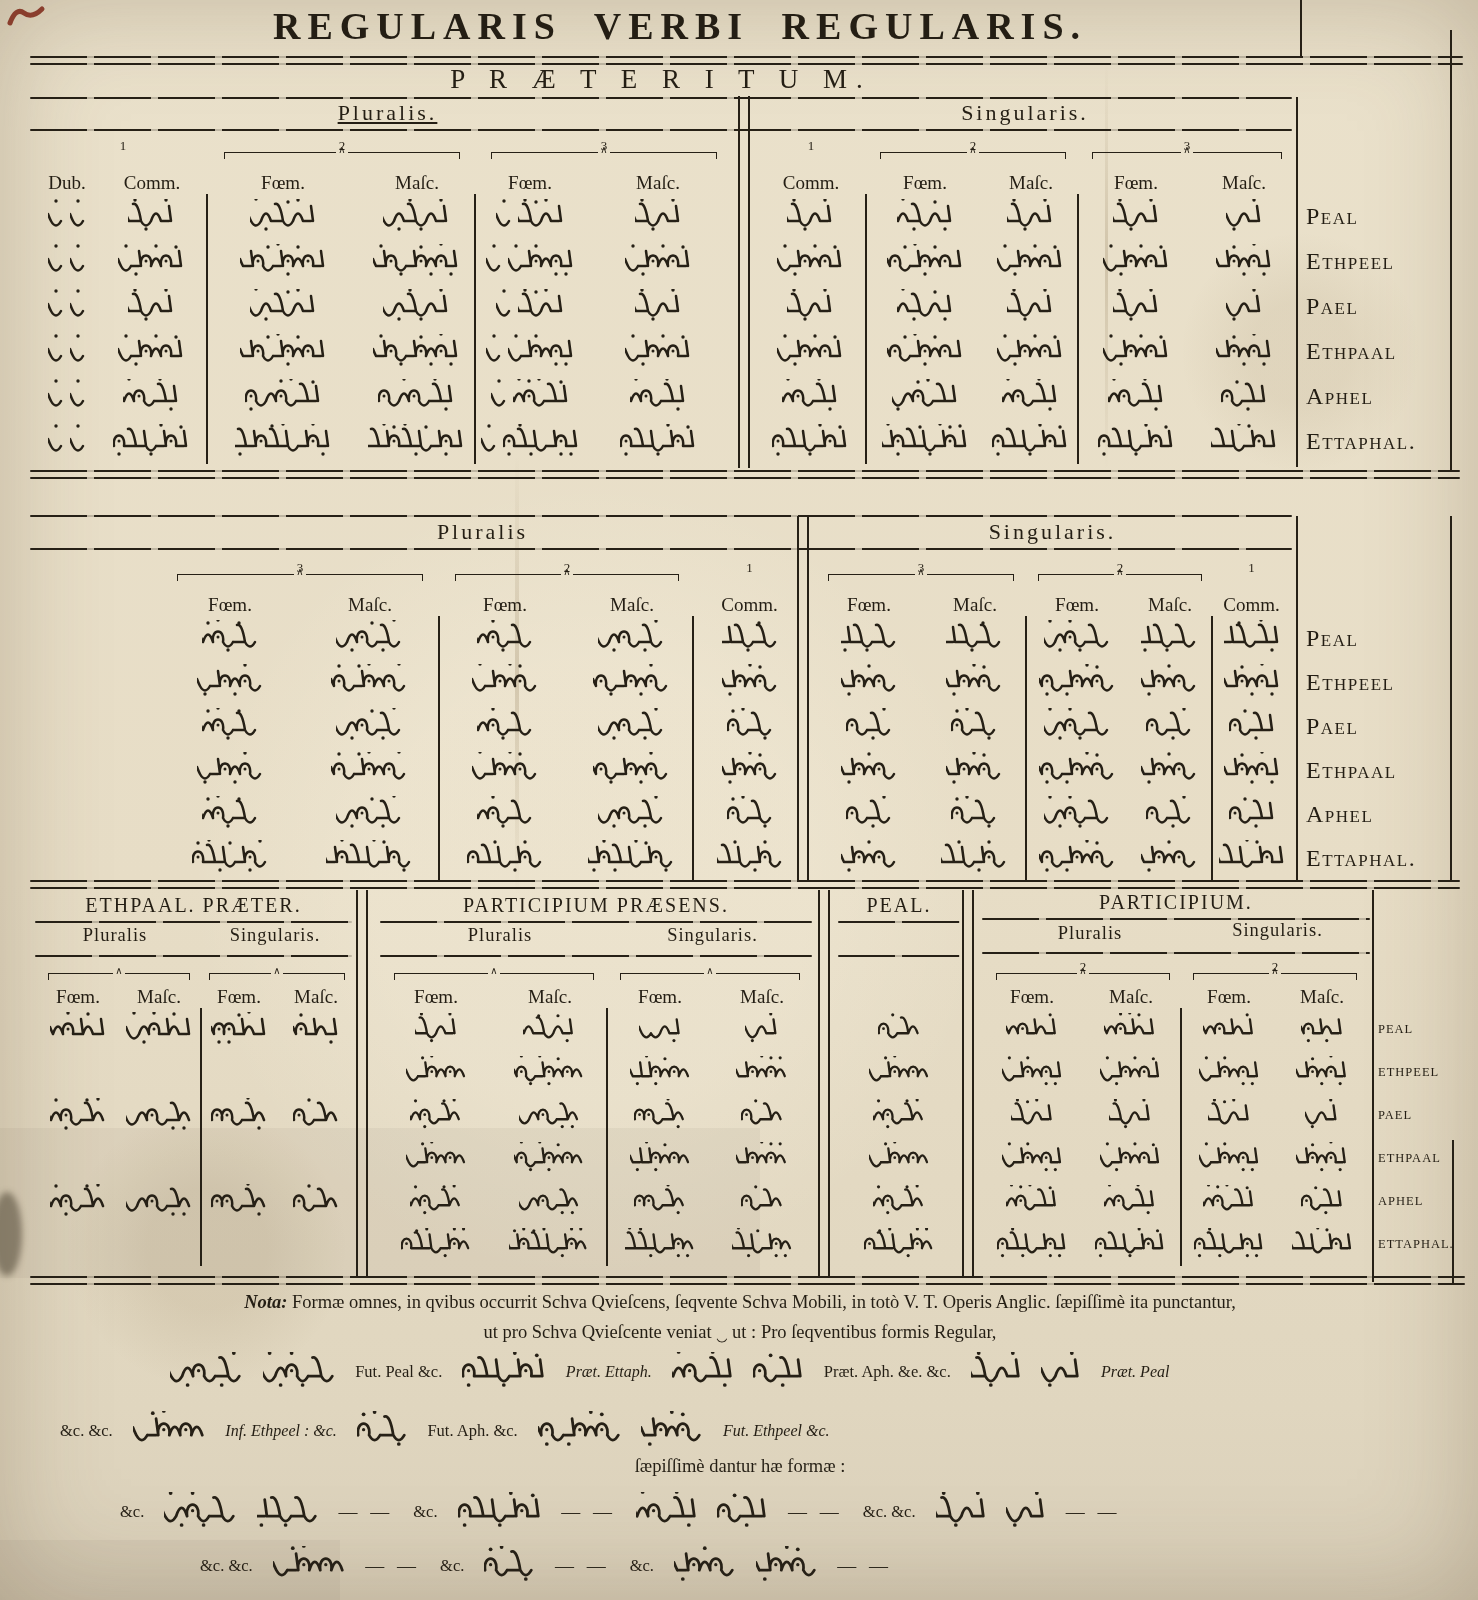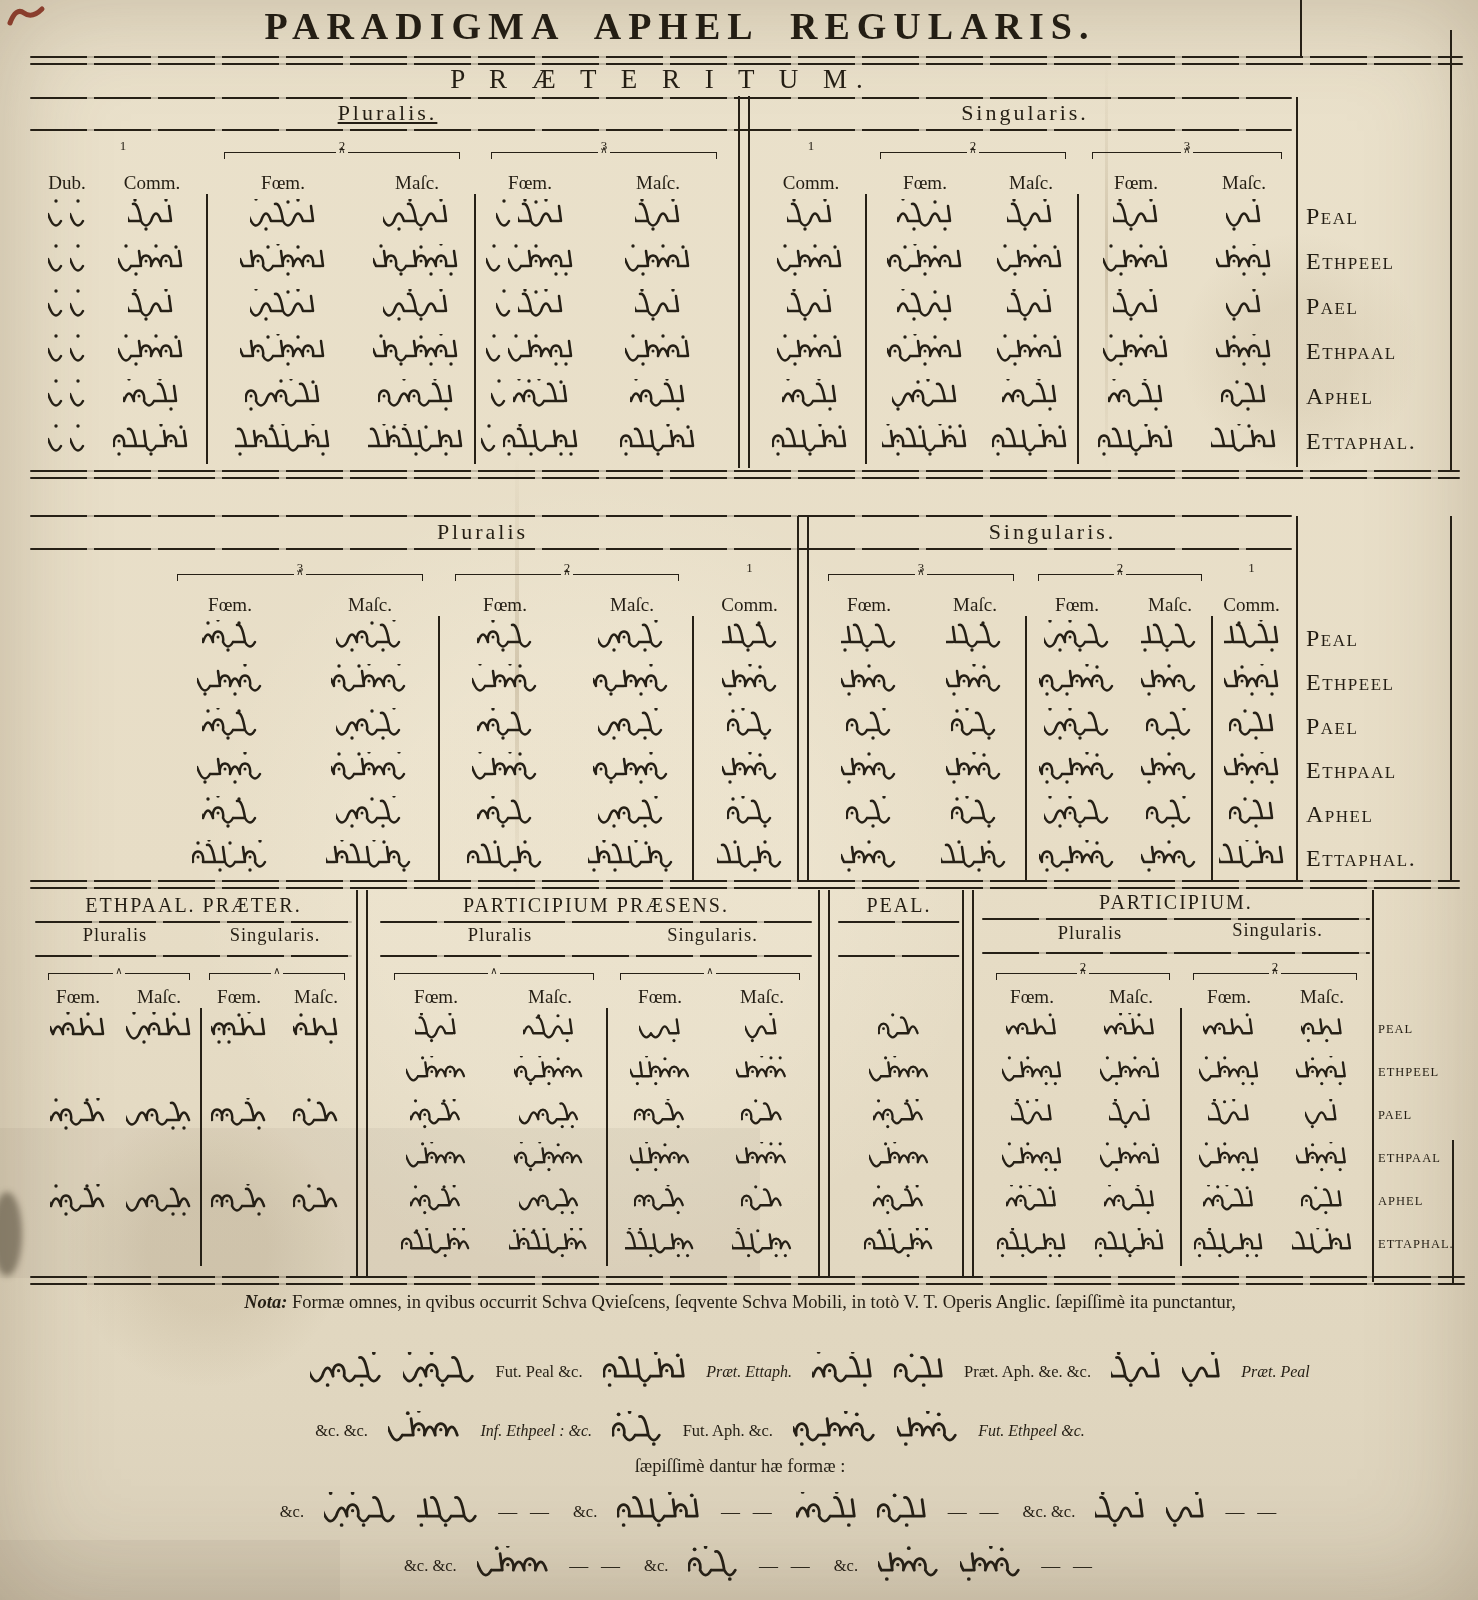--- a/index.html
+++ b/index.html
@@ -34,21 +34,21 @@
            font-family:"DejaVu Sans",sans-serif;}
   .brc.noline{visibility:hidden;}
   .glabel{font-size:19px;text-align:center;align-self:end;white-space:nowrap;}
   .cell{display:flex;align-items:center;justify-content:center;gap:6px;}
   .cell.sep{border-right:2px solid #262016;}
   .rl{font-variant:small-caps;font-size:24px;letter-spacing:1.5px;display:flex;align-items:center;white-space:nowrap;}
   .rl-sm{font-size:12.5px;letter-spacing:1px;display:flex;align-items:center;white-space:nowrap;}
   .labcol{position:absolute;display:flex;flex-direction:column;}
   .nota{font-size:18.5px;text-align:center;white-space:nowrap;}
   .nota .nword{font-style:italic;font-weight:bold;}
-  .fline{position:absolute;display:flex;align-items:center;justify-content:center;gap:20px;}
+  .fline{position:absolute;display:flex;align-items:center;justify-content:flex-start;gap:20px;}
   .flat{font-size:16.5px;white-space:nowrap;}
   .fitl{font-size:16px;font-style:italic;white-space:nowrap;}
   .fdash{font-size:19px;letter-spacing:4px;white-space:nowrap;}
   .fsyr{display:flex;align-items:center;gap:7px;}
   .crease-v{position:absolute;background:linear-gradient(180deg,rgba(120,95,55,0),rgba(120,95,55,.22),rgba(120,95,55,0));}
   .band{position:absolute;background:rgba(110,100,85,.07);}
   .stain{position:absolute;border-radius:50%;filter:blur(3px);}
 </style>
 </head>
 <body>
@@ -57,21 +57,21 @@
 
   <div class="crease-v" style="left:515px;top:455px;width:4px;height:440px;"></div>
   <div class="crease-v" style="left:1105px;top:60px;width:3px;height:410px;"></div>
   <div class="band" style="left:0;top:1128px;width:760px;height:150px;"></div>
   <div class="band" style="left:0;top:1540px;width:340px;height:60px;"></div>
   <div class="stain" style="left:-8px;top:1192px;width:30px;height:84px;background:rgba(52,42,26,.45);"></div>
   <svg class="abs" style="left:6px;top:3px;" width="40" height="28">
     <path d="M4,20 q6,-16 14,-10 q8,6 18,-4" fill="none" stroke="#7d2616" stroke-width="5" stroke-linecap="round" opacity="0.85"></path>
   </svg>
 
-  <div class="abs pagetitle" style="left:30px;top:4px;width:1300px;">PARADIGMA  APHEL  REGULARIS.</div>
+  <div class="abs pagetitle" style="left:30px;top:4px;width:1300px;">REGULARIS  VERBI  REGULARIS.</div>
   <div class="svr" style="left:1300px;top:0;height:56px;"></div>
 
   <div class="hr" style="left:30px;top:56px;width:1433px;"></div>
   <div class="hr" style="left:30px;top:63px;width:1433px;"></div>
   <div class="abs sect" style="left:30px;top:64px;width:1262px;">P R Æ T E R I T U M.</div>
   <div class="hr" style="left:30px;top:97px;width:1262px;"></div>
   <div class="abs numlab" style="left:40px;top:100px;width:695px;text-decoration:underline;">Pluralis.</div>
   <div class="abs numlab" style="left:755px;top:100px;width:540px;">Singularis.</div>
   <div class="hr" style="left:30px;top:129px;width:1262px;"></div>
   <div class="dvr" style="left:738px;top:96px;height:372px;"></div>
@@ -2643,20 +2643,21 @@
       <div class="rl-sm" style="height: 43px;">ETTAPHAL.</div>
     </div>
 
   <div class="hr" style="left:30px;top:1276px;width:1435px;"></div>
   <div class="hr" style="left:30px;top:1283px;width:1435px;"></div>
 
   <div class="abs nota" style="left:30px;top:1292px;width:1420px;">
     <span class="nword">Nota:</span>
     <span>Formæ omnes, in qvibus occurrit Schva Qvieſcens, ſeqvente Schva Mobili, in totò V. T. Operis Anglic. ſæpiſſimè ita punctantur,</span>
   </div>
+  <div class="abs nota" style="left:30px;top:1318px;width:1420px;">ut pro Schva Qvieſcente veniat  ‿  ut :  Pro ſeqventibus formis Regular,</div>
 
   <div class="fline" id="f1" style="left:170px;top:1346px;width:1280px;height:52px;">
       <span class="fsyr">
         <svg width="72.60000000000001" height="39.6" viewBox="0 0 72.60000000000001 39.6">
           <path d="M69.30000000000001,24.200000000000003 Q63.80000000000001,34.1 58.30000000000001,24.200000000000003 M58.30000000000001,24.200000000000003 Q55.000000000000014,3.3000000000000007 49.500000000000014,5.5 M58.30000000000001,24.200000000000003 L45.10000000000001,24.200000000000003 M45.10000000000001,24.200000000000003 Q39.60000000000001,34.1 34.10000000000001,24.200000000000003 M34.10000000000001,24.200000000000003 C36.30000000000001,8.8 20.90000000000001,8.8 23.10000000000001,24.200000000000003 M23.10000000000001,24.200000000000003 Q17.60000000000001,7.700000000000003 12.100000000000009,24.200000000000003 M12.100000000000009,24.200000000000003 Q6.6000000000000085,34.1 1.1000000000000085,24.200000000000003 M1.1000000000000085,24.200000000000003 q-2.2,-4.4 -3.3000000000000003,-7.700000000000001" fill="none" stroke="#262016" stroke-width="2.75" stroke-linecap="round"></path>
           <g fill="#262016">
             <circle cx="63.80000000000001" cy="1.1" r="1.87"></circle>
             <circle cx="51.70000000000001" cy="33" r="1.87"></circle>
             <circle cx="28.60000000000001" cy="18.700000000000003" r="1.6500000000000001"></circle>
             <circle cx="17.60000000000001" cy="33" r="1.87"></circle>

